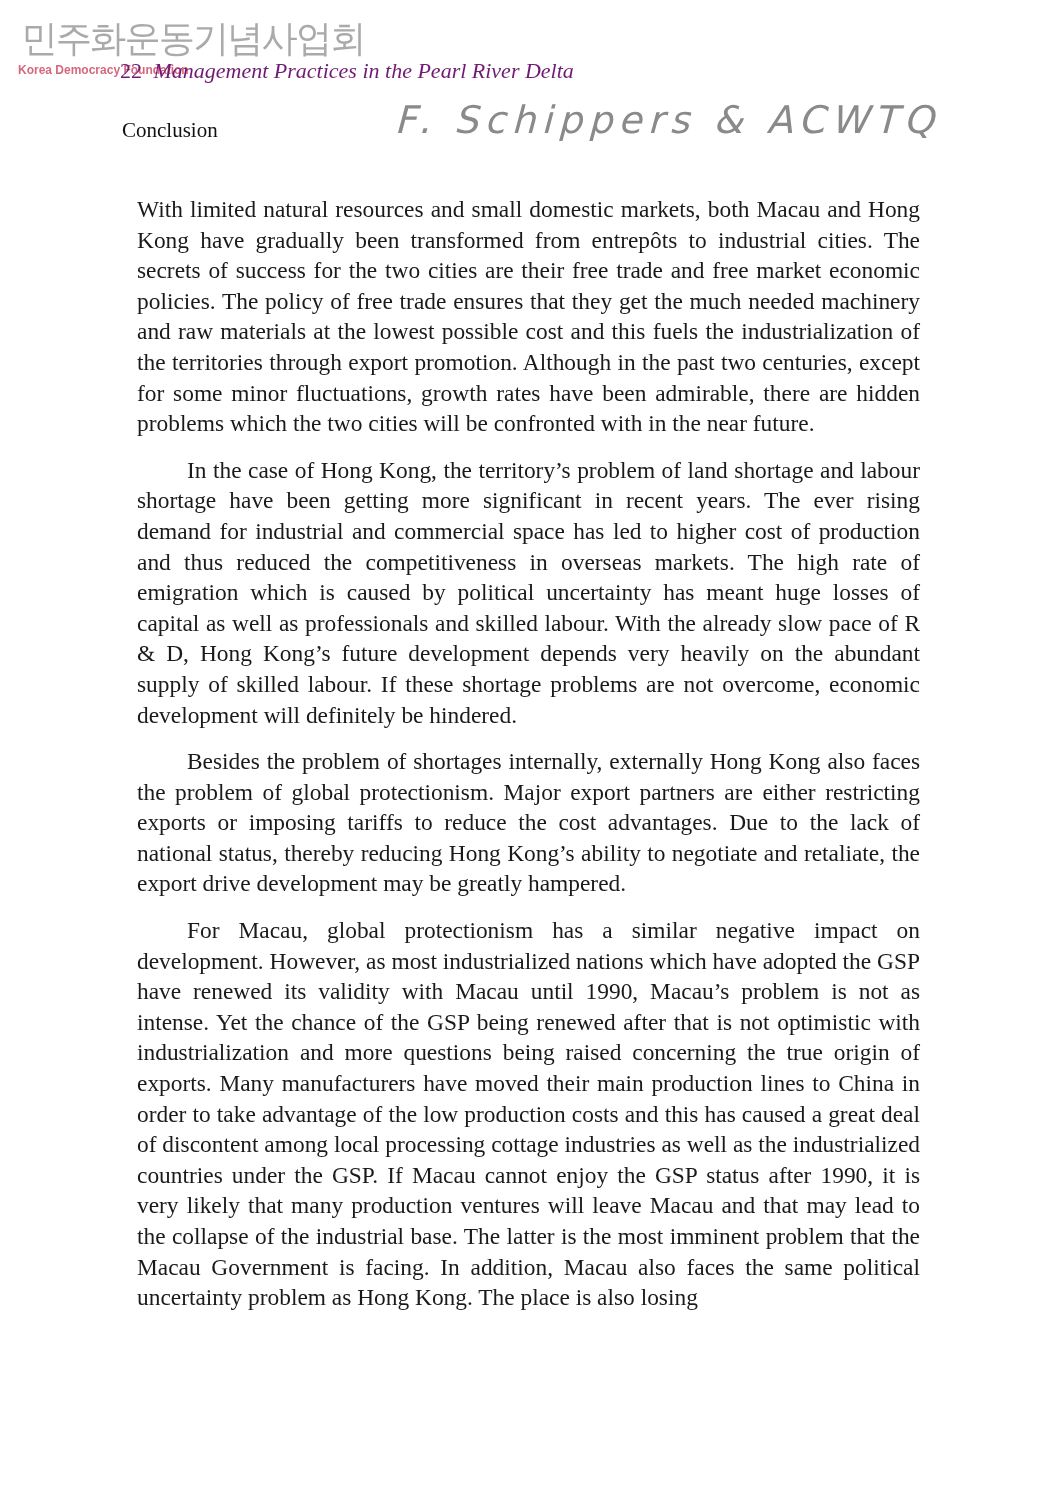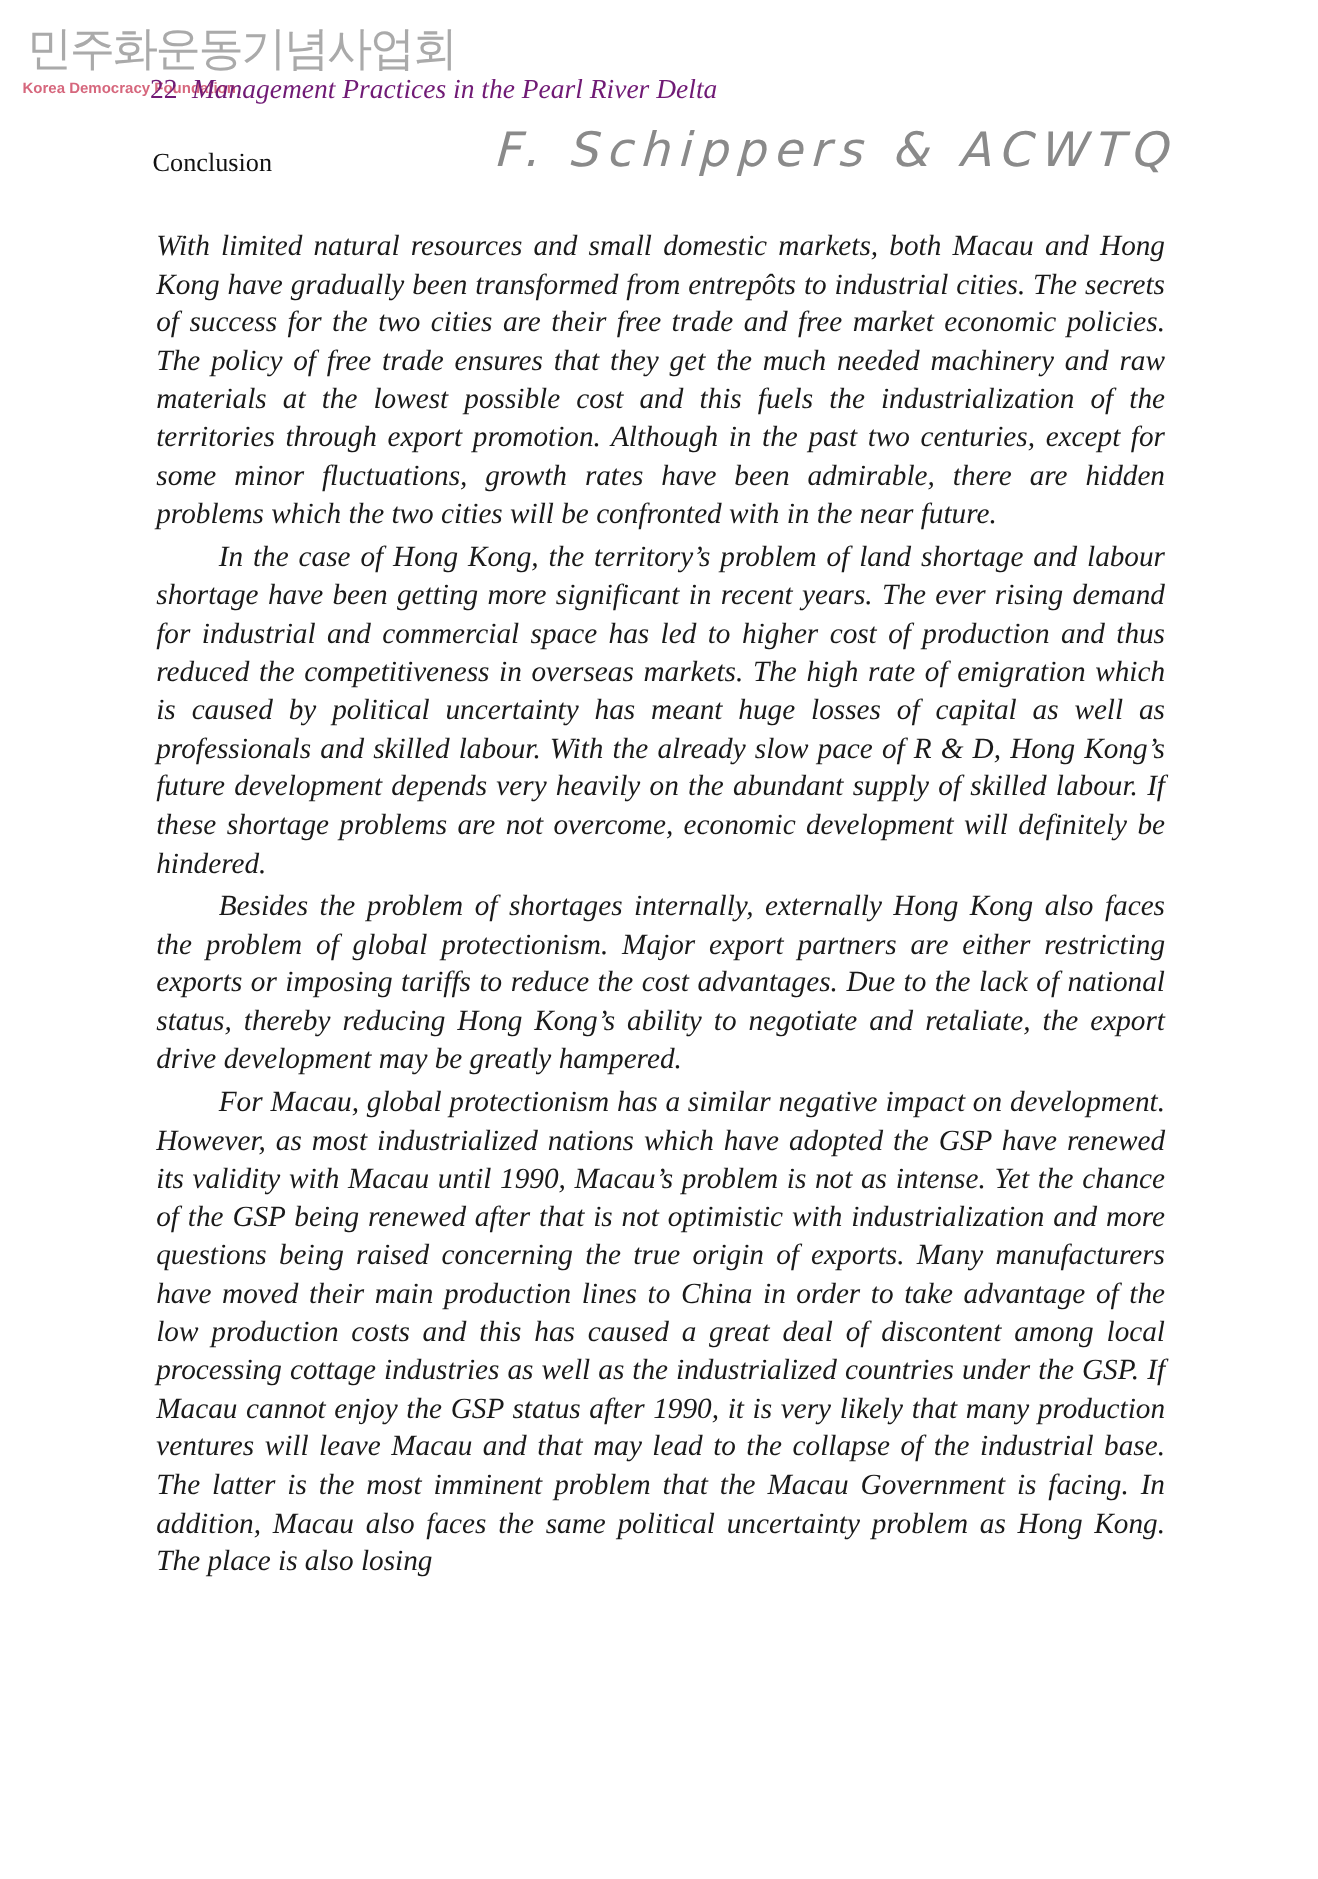--- a/index.html
+++ b/index.html
@@ -50,21 +50,21 @@
     font-size: 21px; font-weight: normal;
     color: #111;
   }
   .body-text {
     position: absolute; left: 121px; top: 178px;
     width: 815px;
     font-size: 23.4px; line-height: 30.6px;
     text-align: justify;
     color: #1a1a1a;
   }
-  .body-text p { margin: 4px; font-style: italic; }
+  .body-text p { margin: 16px; }
   .body-text p.indent { text-indent: 50px; }
 </style>
 </head>
 <body>
 
 <div class="wm-korean">민주화운동기념사업회</div>
 <div class="wm-english">Korea Democracy Foundation</div>
 
 <div class="running-head">
   <span class="pnum">22</span>

